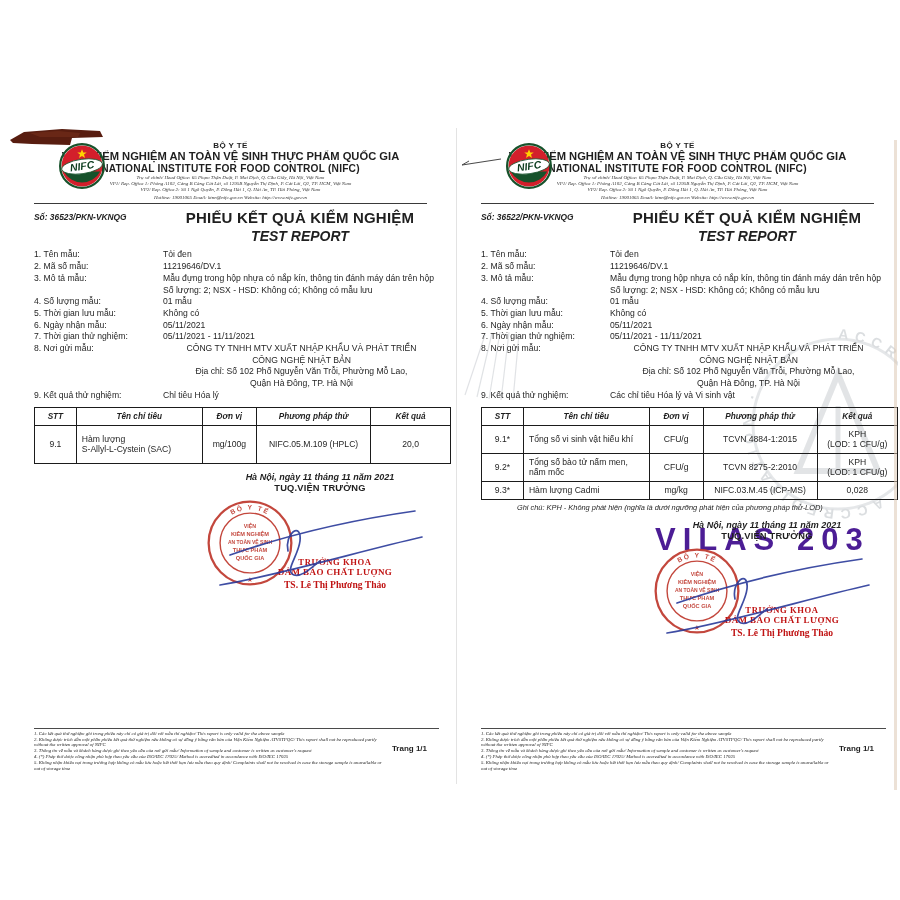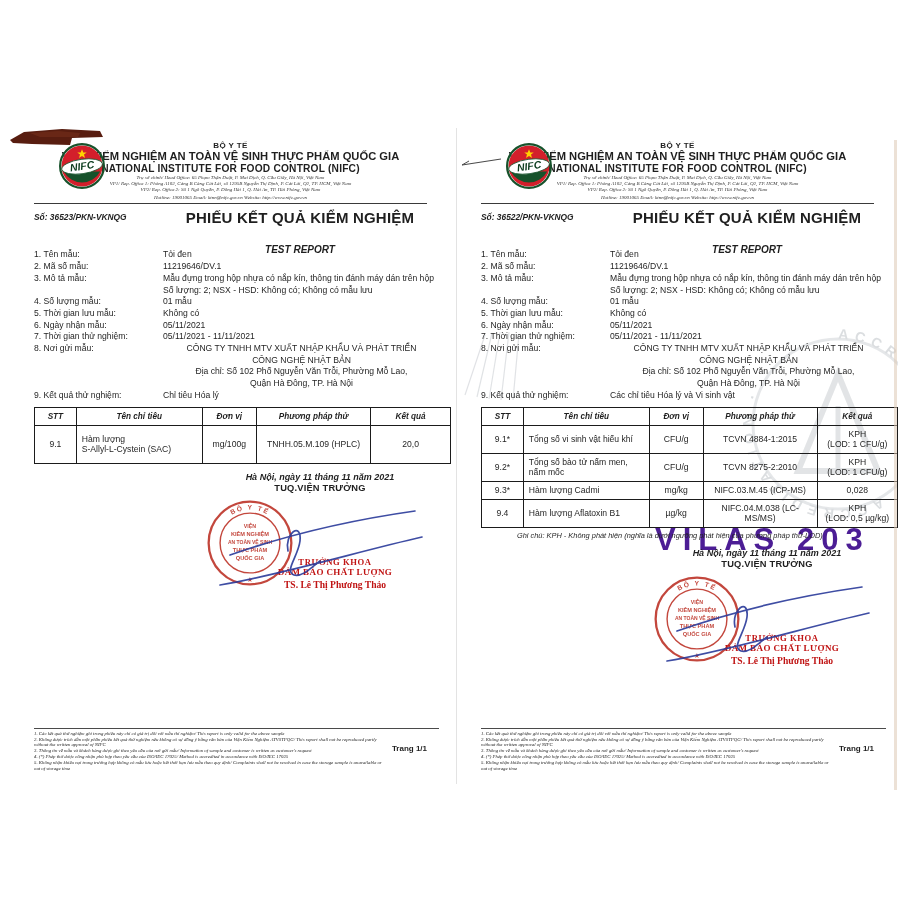--- a/index.html
+++ b/index.html
@@ -20,21 +20,21 @@
   .h-org-en{font-size:10.2px;font-weight:bold;letter-spacing:.2px;}
   .h-addr{font-size:5px;font-style:italic;font-family:"Liberation Serif",serif;line-height:6.3px;color:#333;}
   .h-contact{font-size:5px;font-style:italic;font-family:"Liberation Serif",serif;margin-top:1px;color:#333;}
   .rule{border-top:1.2px solid #3a3a3a;margin:3px 24px 0 24px;}
 
   
   .meta{position:relative;height:40px;margin-top:5px;}
   .so{position:absolute;left:24px;top:3px;font-size:8.4px;font-weight:bold;font-style:italic;}
   .title-wrap{position:absolute;left:150px;width:280px;top:0;text-align:center;}
   .title-vi{font-size:15px;font-weight:bold;letter-spacing:.2px;}
-  .title-en{font-size:10px;font-weight:bold;font-style:italic;margin-top:18px;}
+  .title-en{font-size:14px;font-weight:bold;font-style:italic;margin-top:2px;}
 
   
   .info{margin:0 0 0 24px;font-size:8.6px;}
   .irow{display:flex;line-height:11.7px;}
   .ilabel{width:129px;flex:none;}
   .ivalue{white-space:pre-line;}
   .iv-center{width:277px;text-align:center;white-space:pre-line;}
 
   
   .rtable{border-collapse:collapse;margin:5px 0 0 24px;border:1.6px solid #1b1b1b;}
@@ -163,21 +163,21 @@
       <th class="c-name">Tên chỉ tiêu</th>
       <th class="c-unit">Đơn vị</th>
       <th class="c-method">Phương pháp thử</th>
       <th class="c-result">Kết quả</th>
     </tr>
     <tr>
       <td>9.1</td>
       <td class="name">Hàm lượng
 S-Allyl-L-Cystein (SAC)</td>
       <td>mg/100g</td>
-      <td>TNHH.05.M.109 (HPLC)</td>
+      <td>NIFC.05.M.109 (HPLC)</td>
       <td>20,0</td>
     </tr>
   </tbody>
     </table>
 
   <div class="datewrap">
     <div class="dateline">Hà Nội, ngày 11 tháng 11 năm 2021</div>
     <div class="signtitle">TUQ.VIỆN TRƯỞNG</div>
   </div>
 
@@ -356,28 +356,20 @@
       <td>KPH
 (LOD: 1 CFU/g)</td>
     </tr>
     <tr>
       <td>9.3*</td>
       <td class="name">Hàm lượng Cadmi</td>
       <td>mg/kg</td>
       <td>NIFC.03.M.45 (ICP-MS)</td>
       <td>0,028</td>
     </tr>
-    <tr>
-      <td>9.4</td>
-      <td class="name">Hàm lượng Aflatoxin B1</td>
-      <td>µg/kg</td>
-      <td>NIFC.04.M.038 (LC-MS/MS)</td>
-      <td>KPH
-(LOD: 0,5 µg/kg)</td>
-    </tr>
   </tbody>
     </table>
 
   <div class="ghichu">Ghi chú:   KPH - Không phát hiện (nghĩa là dưới ngưỡng phát hiện của phương pháp thử-LOD)</div>
 
   <div class="datewrap">
     <div class="dateline">Hà Nội, ngày 11 tháng 11 năm 2021</div>
     <div class="signtitle">TUQ.VIỆN TRƯỞNG</div>
   </div>
 

